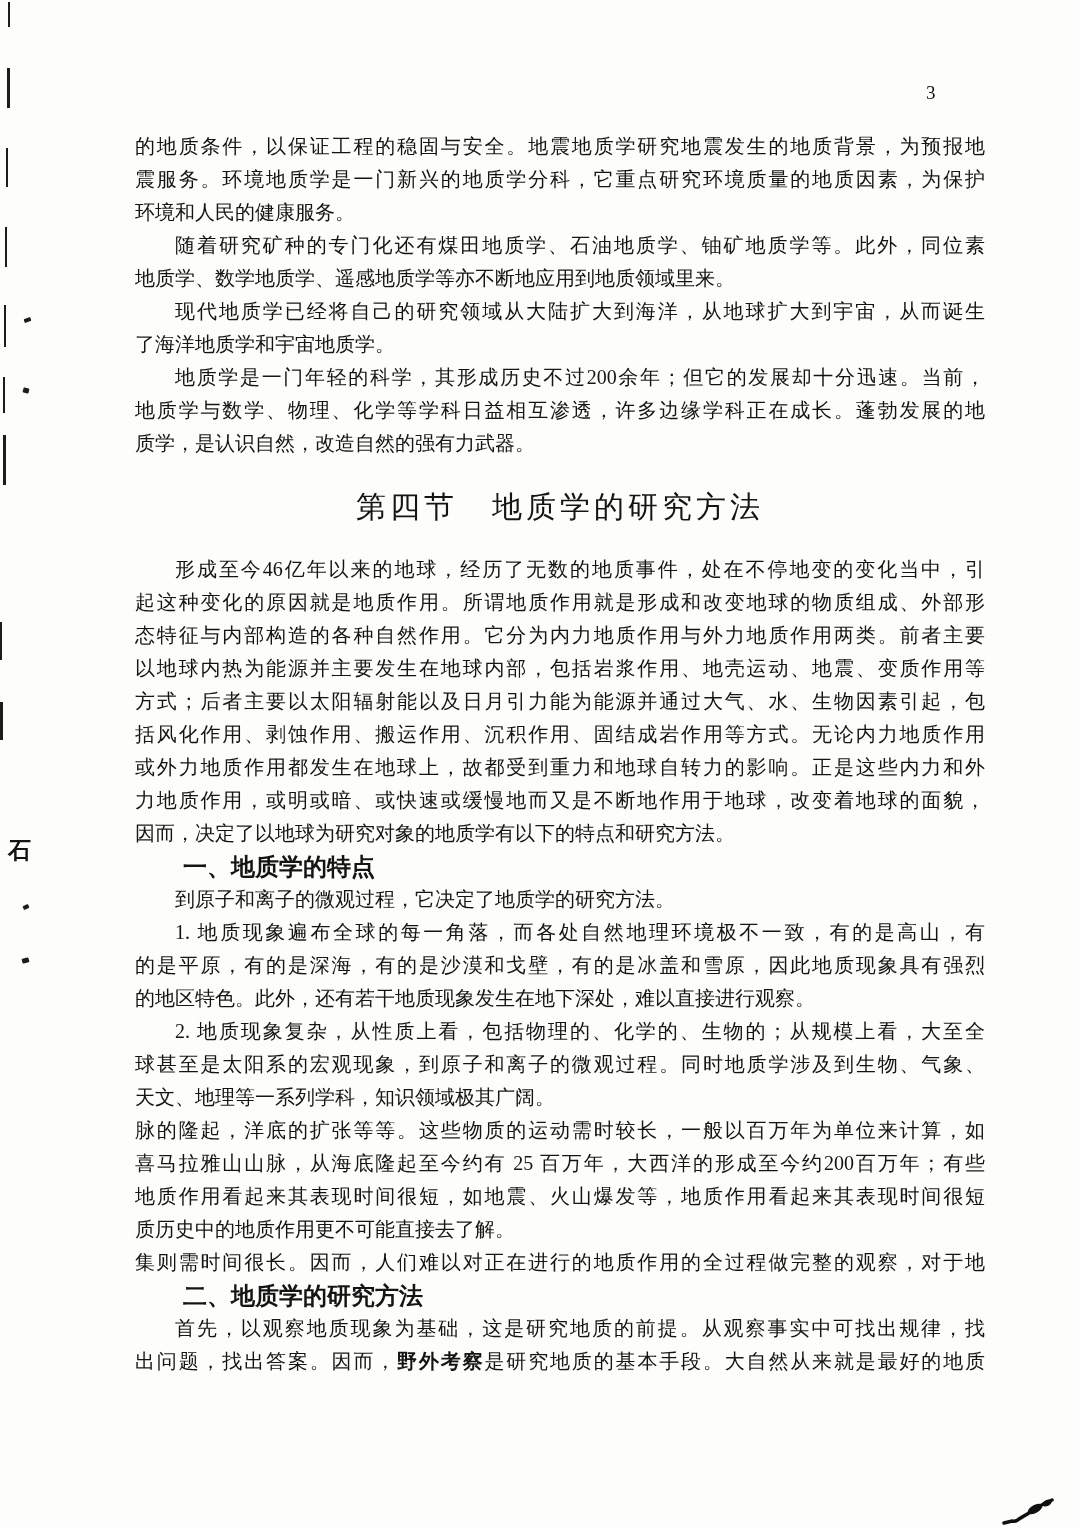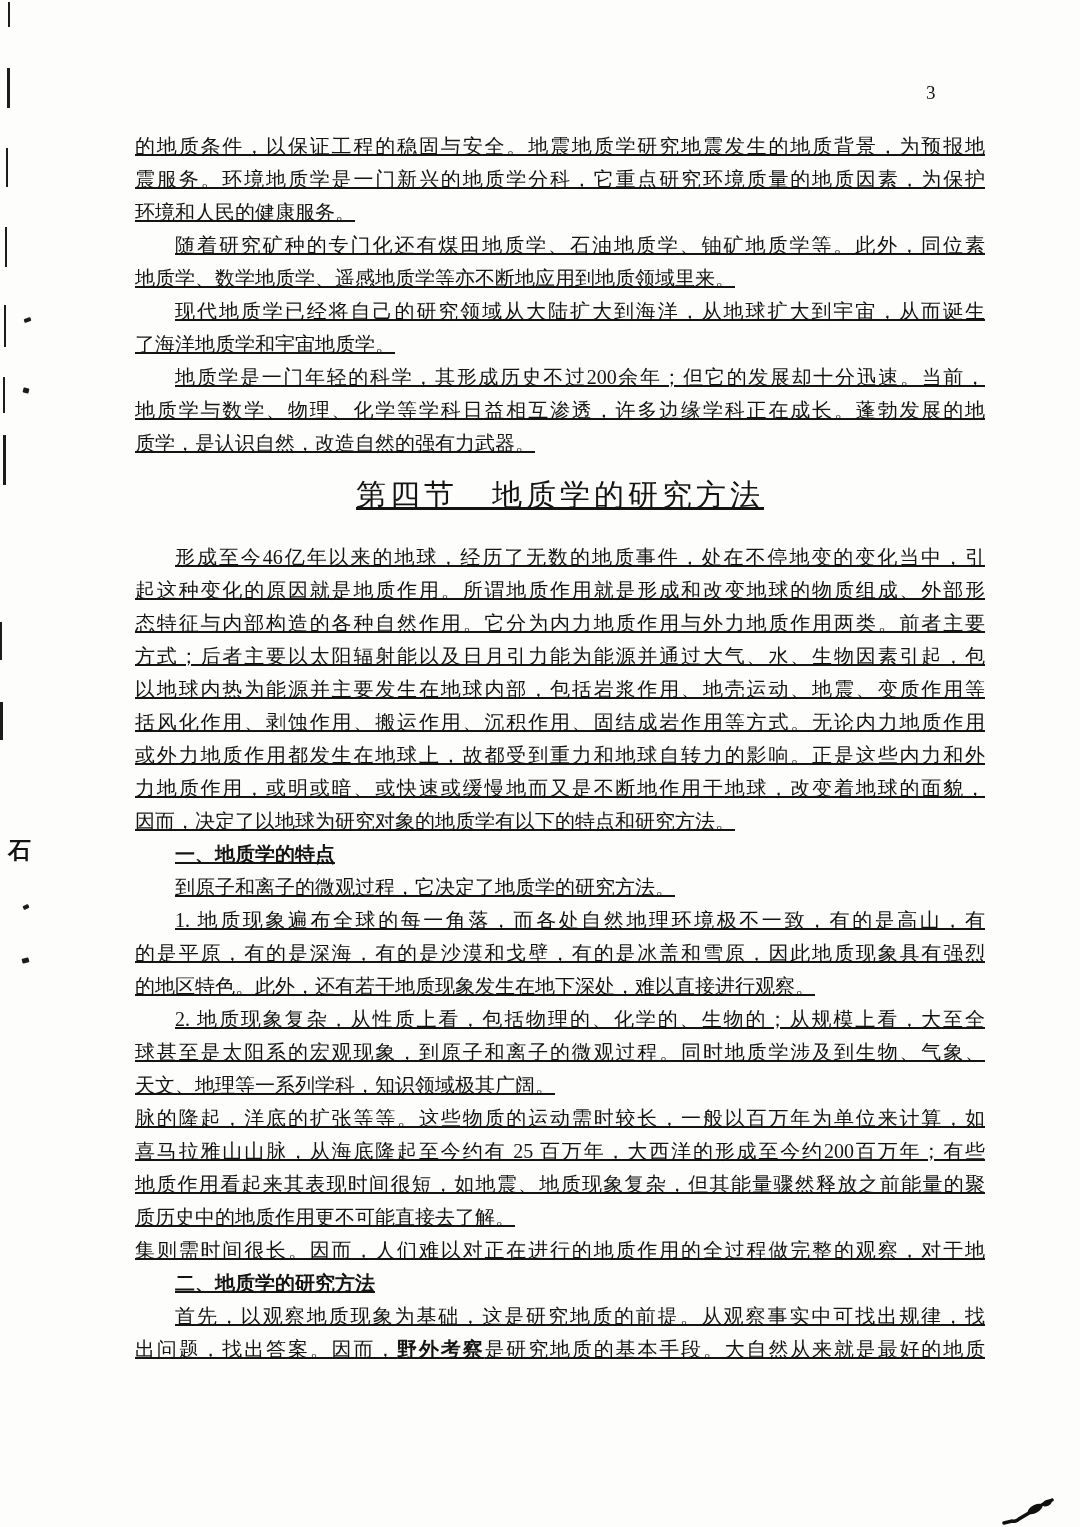--- a/index.html
+++ b/index.html
@@ -9,42 +9,42 @@
     background:#fdfdfb;
     overflow:hidden;
     font-family:"Liberation Serif","DejaVu Serif",serif;
     color:#141414;
   }
   .page-number {
     position:absolute; top:82px; left:926px;
     font-size:19px; letter-spacing:1px;
   }
   .doc-body {
-    position:absolute; left:135px; top:130px; width:850px;text-decoration:underline;
+    position:absolute; left:135px; top:130px; width:850px;
   }
   .line {
     height:33px; line-height:33px;
     font-size:20px;
     text-align:justify;
     text-align-last:justify;
     text-justify:inter-character;
     white-space:nowrap;
     overflow:visible;
   }
   .line.first { text-indent:2em; }
   .line.short { text-align-last:left; }
   .line b { font-weight:bold;margin-top:48px; }
   .heading {
     font-size:30px; line-height:42px;
     text-align:center; letter-spacing:4px;
-    margin:14px 0 25px 0;
+    margin:26px 0 25px 0;
     font-weight:500;
   }
   .subheading {
-    height:33px; line-height:33px; font-size:20px;
+    height:33px; line-height:33px; font-size:24px;
     font-weight:bold; text-indent:2em;
     font-family:"Liberation Sans","DejaVu Sans",sans-serif;
   }
   .margin-char {
     position:absolute; top:835px; left:8px;
     font-size:23px; font-weight:bold;
   }
   .artifact { position:absolute; background:#1c1c1c; }
   .speck { position:absolute; background:#1c1c1c; border-radius:1px; }
   .scribble { position:absolute; left:1002px; top:1496px; }
@@ -81,37 +81,37 @@
       <div class="line short">地质学、数学地质学、遥感地质学等亦不断地应用到地质领域里来。</div>
       <div class="line first">现代地质学已经将自己的研究领域从大陆扩大到海洋，从地球扩大到宇宙，从而诞生</div>
       <div class="line short">了海洋地质学和宇宙地质学。</div>
       <div class="line first">地质学是一门年轻的科学，其形成历史不过200余年；但它的发展却十分迅速。当前，</div>
       <div class="line">地质学与数学、物理、化学等学科日益相互渗透，许多边缘学科正在成长。蓬勃发展的地</div>
       <div class="line short">质学，是认识自然，改造自然的强有力武器。</div>
       <div class="heading">第四节　地质学的研究方法</div>
       <div class="line first">形成至今46亿年以来的地球，经历了无数的地质事件，处在不停地变的变化当中，引</div>
       <div class="line">起这种变化的原因就是地质作用。所谓地质作用就是形成和改变地球的物质组成、外部形</div>
       <div class="line">态特征与内部构造的各种自然作用。它分为内力地质作用与外力地质作用两类。前者主要</div>
+      <div class="line">以地球内热为能源并主要发生在地球内部，包括岩浆作用、地壳运动、地震、变质作用等</div>
       <div class="line">方式；后者主要以太阳辐射能以及日月引力能为能源并通过大气、水、生物因素引起，包</div>
-      <div class="line">以地球内热为能源并主要发生在地球内部，包括岩浆作用、地壳运动、地震、变质作用等</div>
       <div class="line">括风化作用、剥蚀作用、搬运作用、沉积作用、固结成岩作用等方式。无论内力地质作用</div>
       <div class="line">或外力地质作用都发生在地球上，故都受到重力和地球自转力的影响。正是这些内力和外</div>
       <div class="line">力地质作用，或明或暗、或快速或缓慢地而又是不断地作用于地球，改变着地球的面貌，</div>
       <div class="line short">因而，决定了以地球为研究对象的地质学有以下的特点和研究方法。</div>
       <div class="subheading">一、地质学的特点</div>
       <div class="line first short">到原子和离子的微观过程，它决定了地质学的研究方法。</div>
       <div class="line first">1. 地质现象遍布全球的每一角落，而各处自然地理环境极不一致，有的是高山，有</div>
       <div class="line">的是平原，有的是深海，有的是沙漠和戈壁，有的是冰盖和雪原，因此地质现象具有强烈</div>
       <div class="line short">的地区特色。此外，还有若干地质现象发生在地下深处，难以直接进行观察。</div>
       <div class="line first">2. 地质现象复杂，从性质上看，包括物理的、化学的、生物的；从规模上看，大至全</div>
       <div class="line">球甚至是太阳系的宏观现象，到原子和离子的微观过程。同时地质学涉及到生物、气象、</div>
       <div class="line short">天文、地理等一系列学科，知识领域极其广阔。</div>
       <div class="line">脉的隆起，洋底的扩张等等。这些物质的运动需时较长，一般以百万年为单位来计算，如</div>
       <div class="line">喜马拉雅山山脉，从海底隆起至今约有 25 百万年，大西洋的形成至今约200百万年；有些</div>
-      <div class="line">地质作用看起来其表现时间很短，如地震、地质现象复杂，但其能量骤然释放之前能量的聚</div>
+      <div class="line">地质作用看起来其表现时间很短，如地震、火山爆发等，地质作用看起来其表现时间很短</div>
       <div class="line short">质历史中的地质作用更不可能直接去了解。</div>
       <div class="line">集则需时间很长。因而，人们难以对正在进行的地质作用的全过程做完整的观察，对于地</div>
       <div class="subheading">二、地质学的研究方法</div>
       <div class="line first">首先，以观察地质现象为基础，这是研究地质的前提。从观察事实中可找出规律，找</div>
       <div class="line">出问题，找出答案。因而，<b>野外考察</b>是研究地质的基本手段。大自然从来就是最好的地质</div>
     </div>
 
   <svg class="scribble" width="70" height="31" viewBox="0 0 70 31">
     <path d="M2 27 L10 25 Q14 26 17 23 L32 14 Q40 8 50 4" stroke="#101010" stroke-width="3.5" fill="none" stroke-linecap="round"></path>
     <ellipse cx="33" cy="13" rx="8" ry="4" fill="#101010" transform="rotate(-28 33 13)"></ellipse>

